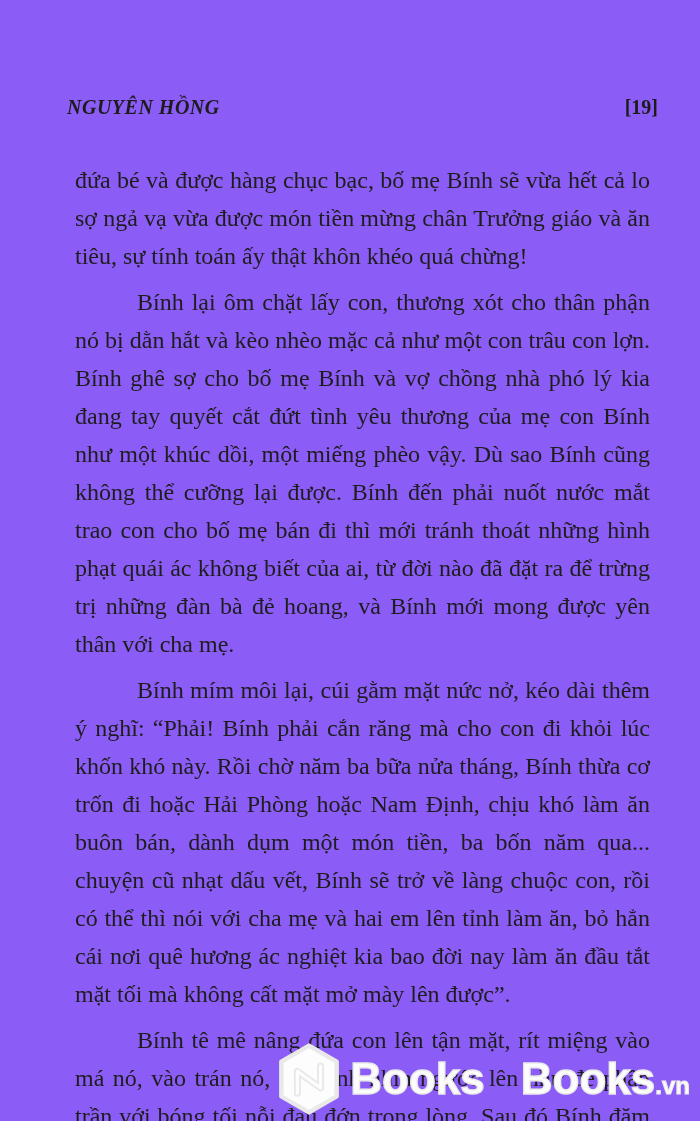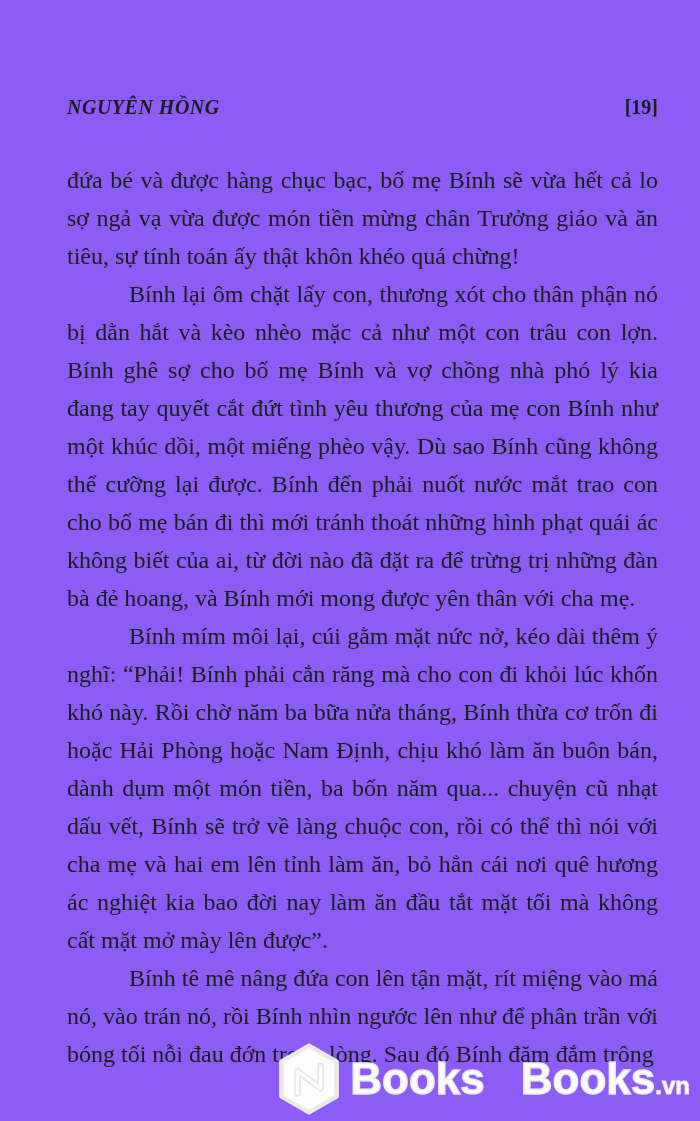--- a/index.html
+++ b/index.html
@@ -33,21 +33,21 @@
     font-weight: 700;
   }
   .body-text {
     margin-top: 42px;
     font-size: 24px;
     line-height: 38px;
     text-align: justify;
     color: #1d1d1d;
   }
   .body-text p {
-    margin: 0;
+    margin: 8px;
   }
   .body-text p.indent {
     text-indent: 62px;
   }
   .watermark {
     position: absolute;
     right: 10px;
     bottom: 6px;
     display: flex;
     align-items: center;

